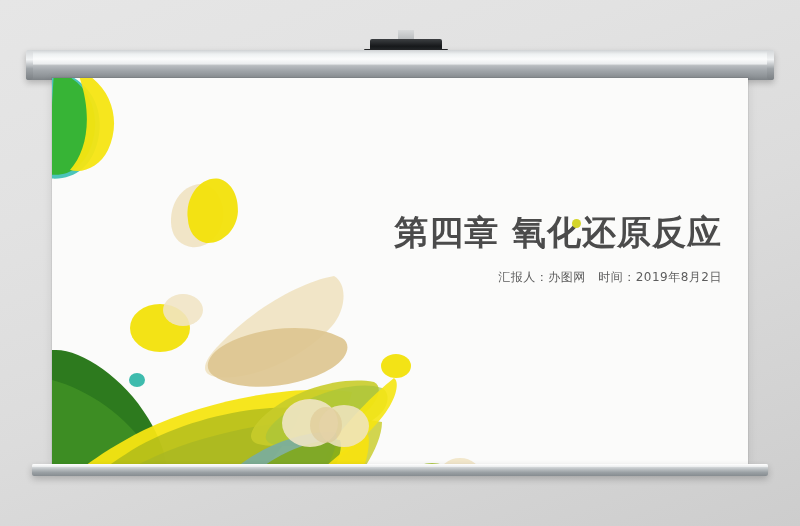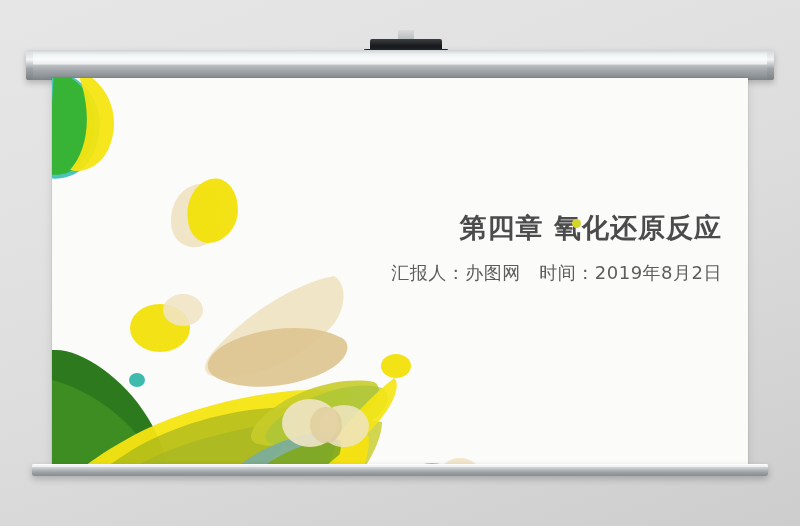--- a/index.html
+++ b/index.html
@@ -81,32 +81,32 @@
   #art svg{display:block;}
 
   
   #slide-text{
     position:absolute;left:190px;top:135px;width:480px;
     text-align:right;
   }
   #slide-title{
     margin:0;
     font-family:"DejaVu Sans","Liberation Sans",sans-serif;
-    font-size:27px;font-weight:700;letter-spacing:1px;
+    font-size:34px;font-weight:700;letter-spacing:1px;
     color:#4b4b4b;line-height:1.12;white-space:nowrap;
   }
   #title-dot{
     position:absolute;left:330px;top:6px;
     width:9px;height:9px;border-radius:50%;
     background:#d4d52a;
   }
   #slide-subtitle{
     margin:18px 0 0 0;
     font-family:"DejaVu Sans","Liberation Sans",sans-serif;
-    font-size:18px;font-weight:400;letter-spacing:.5px;
+    font-size:12px;font-weight:400;letter-spacing:.5px;
     color:#5d5d5d;white-space:nowrap;
   }
 </style>
 </head>
 <body>
 
 <div id="wall">
 
   <div id="screen-assembly">
 

